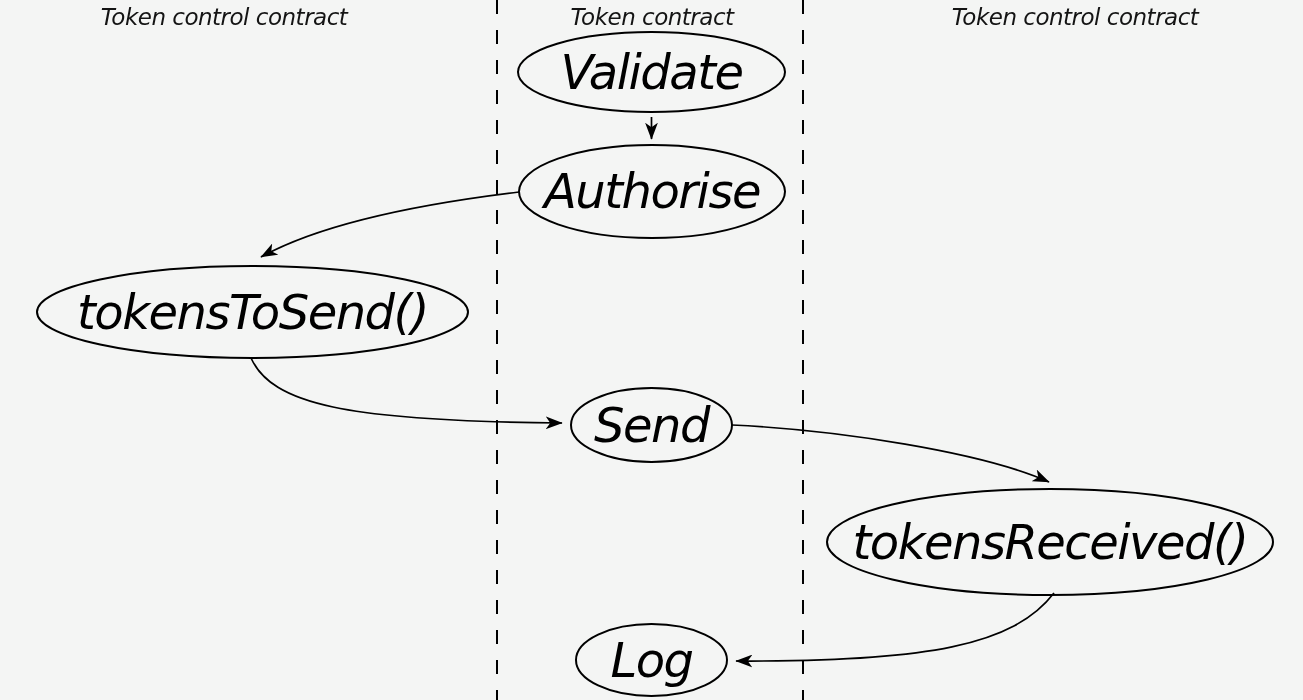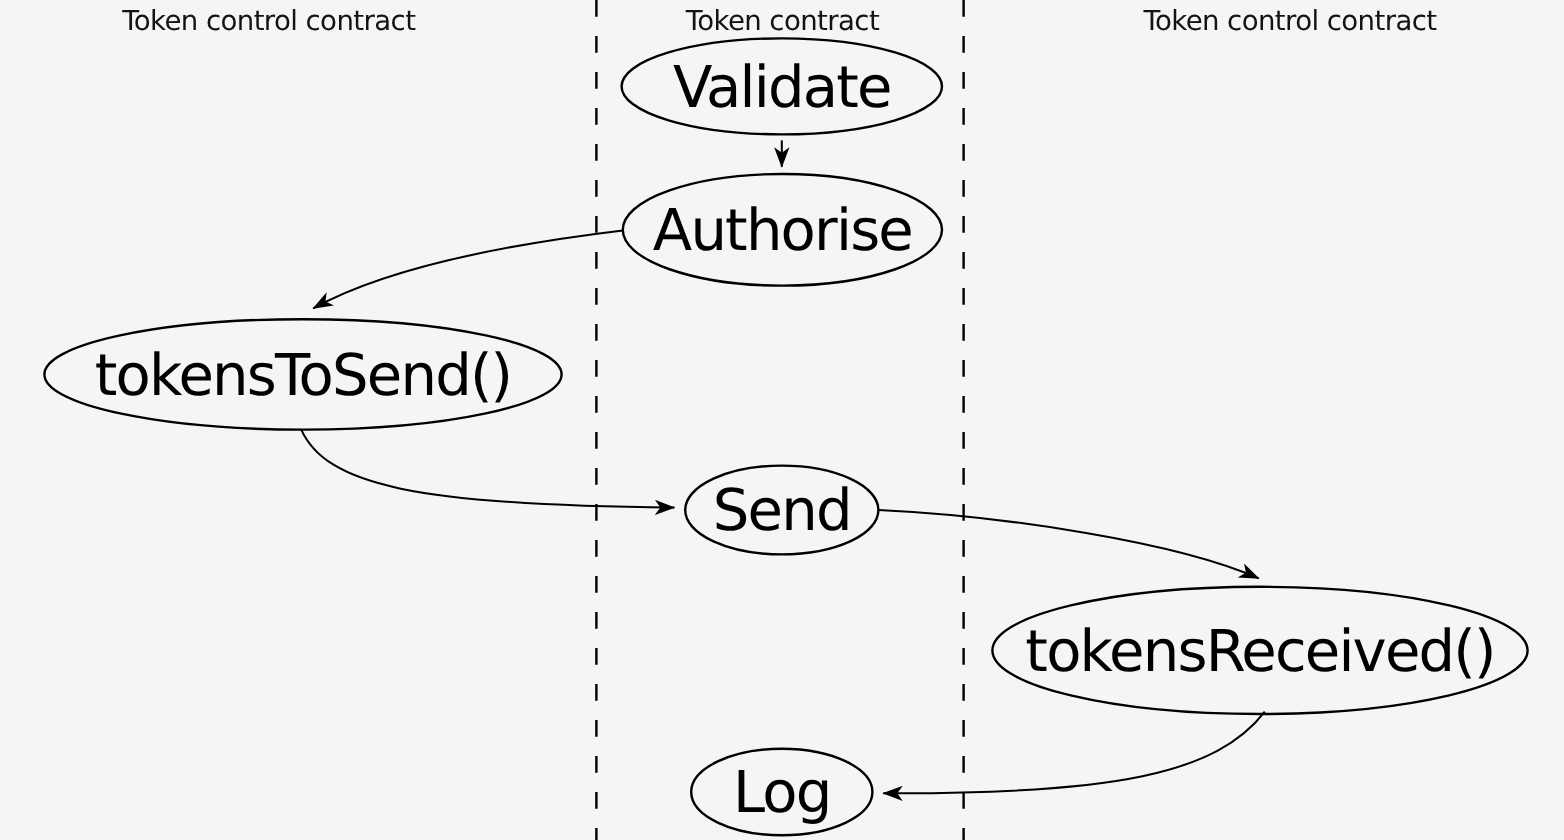--- a/index.html
+++ b/index.html
@@ -8,20 +8,21 @@
     width: 1303px;
     height: 700px;
     overflow: hidden;
     background: #f4f5f4;
     font-family: "DejaVu Sans", sans-serif;
   }
   .diagram-wrap {
     position: relative;
     width: 1303px;
     height: 536px;
+    font-style: italic;
   }
   svg {
     display: block;
   }
   .lane-label {
     font-family: "DejaVu Sans", sans-serif;
     font-size: 23px;
     letter-spacing: -0.5px;
     fill: #141414;
   }

